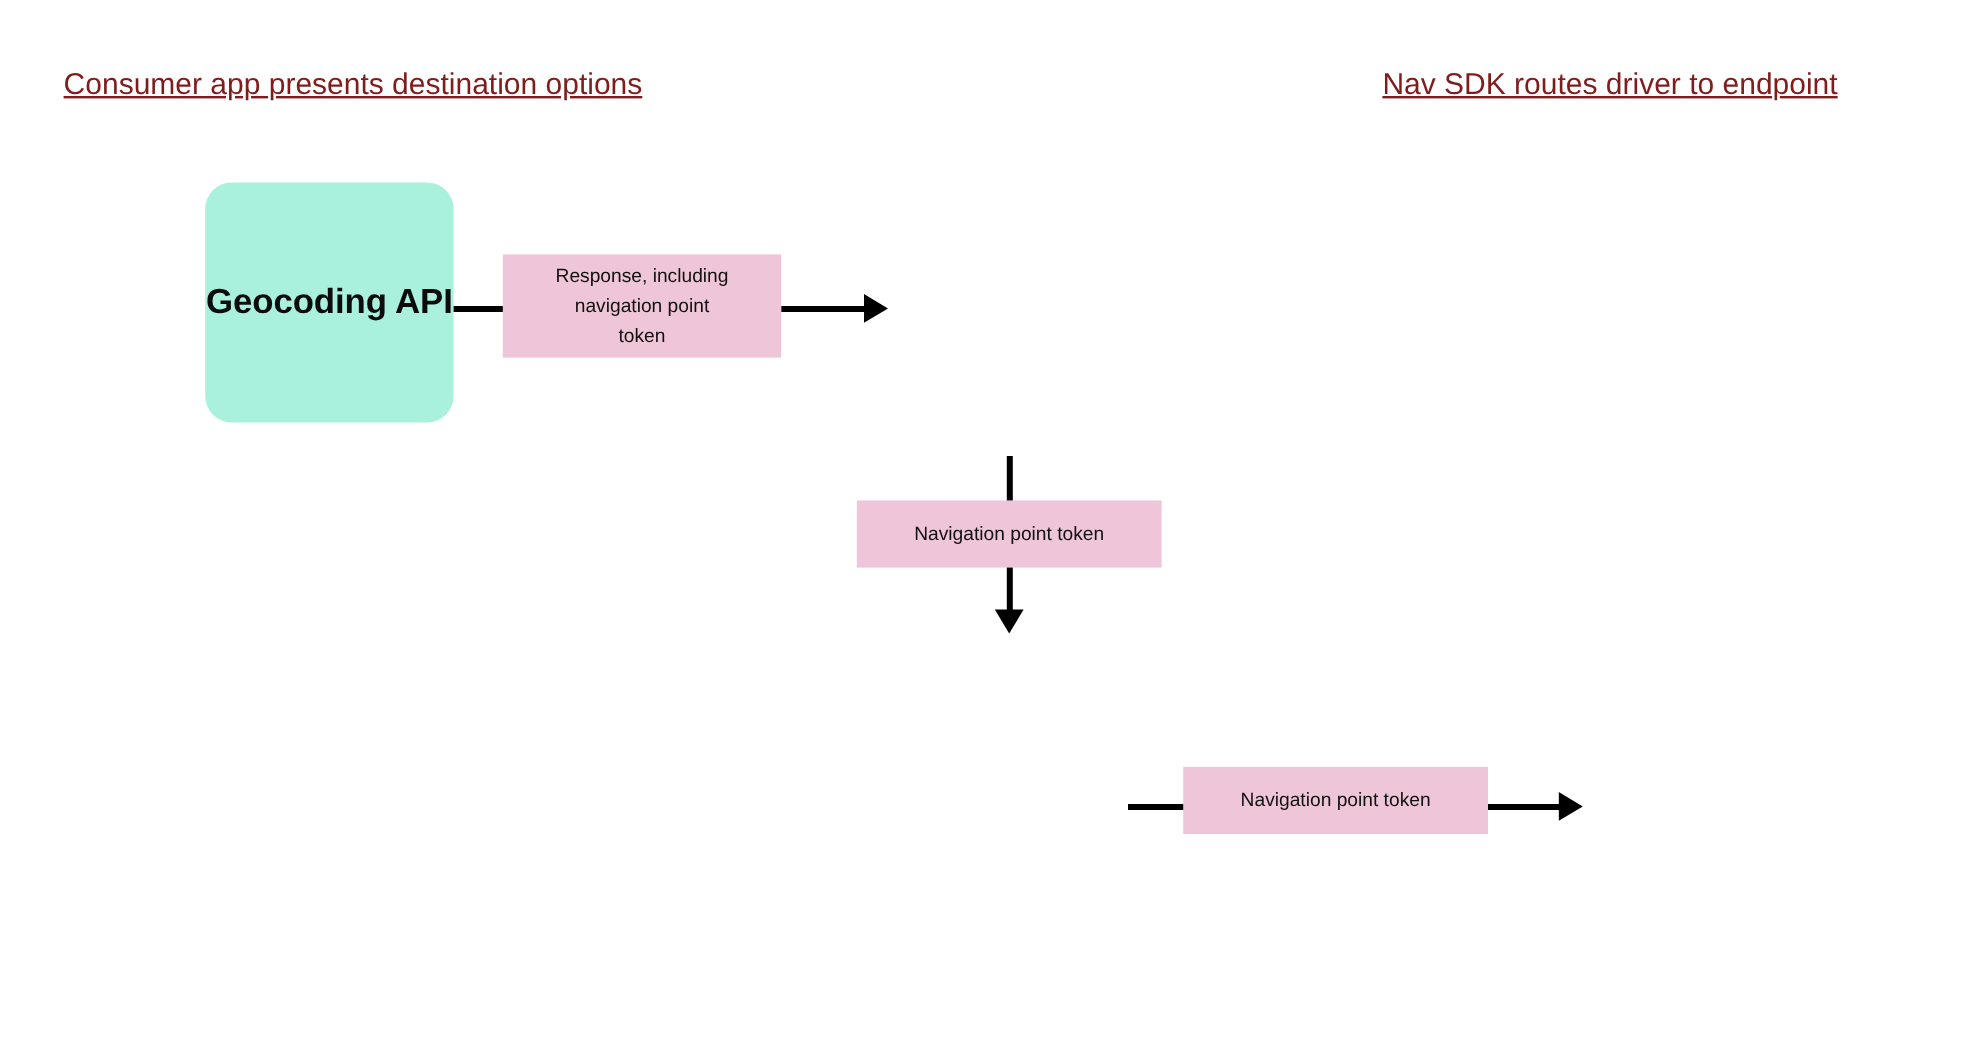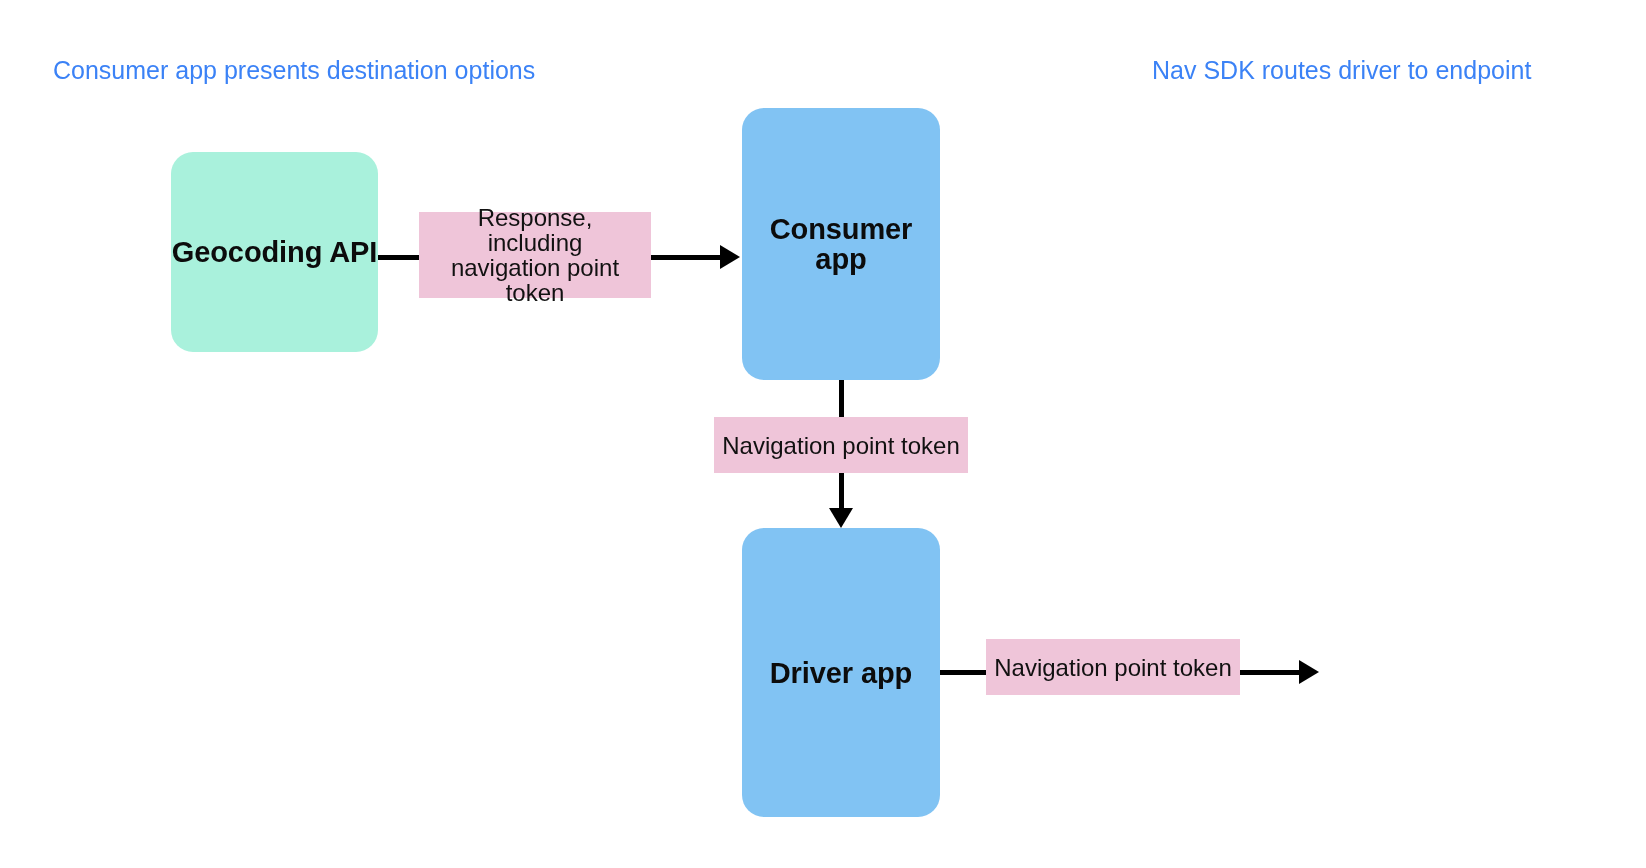--- a/index.html
+++ b/index.html
@@ -18,23 +18,24 @@
     height: 868px;
     background: #ffffff;
     overflow: hidden;
   }
 
   
   .col-header {
     position: absolute;
     font-size: 25px;
     line-height: 30px;
-    color: #3b82f6;
+    color: #7f1d1d;
     white-space: nowrap;
     font-weight: 400;
+    text-decoration: underline;
   }
 
   
   .node {
     position: absolute;
     border-radius: 22px;
     display: flex;
     align-items: center;
     justify-content: center;
     box-sizing: border-box;
@@ -56,21 +57,21 @@
   .edge-label {
     position: absolute;
     background: #efc5d9;
     display: flex;
     align-items: center;
     justify-content: center;
     box-sizing: border-box;
     z-index: 3;
   }
   .edge-label-text {
-    font-size: 24px;
+    font-size: 16px;
     line-height: 25px;
     color: #111111;
     text-align: center;
     white-space: pre-line;
     padding: 0 8px;
   }
 
   
   .h-line {
     position: absolute;
@@ -110,27 +111,21 @@
 
   <div class="col-header" style="left:53px; top:55px;">Consumer app presents destination options</div>
 
 
   <div class="col-header" style="left:1152px; top:55px;">Nav SDK routes driver to endpoint</div>
 
   <div class="node node-geocoding" style="left: 171px; top: 152px; width: 207px; height: 200px; background: rgb(169, 241, 220);">
     <span class="node-label">Geocoding API</span>
   </div>
 
-  <div class="node node-consumer" style="left: 742px; top: 108px; width: 198px; height: 272px; background: rgb(129, 195, 243);">
-    <span class="node-label">Consumer app</span>
-  </div>
 
-  <div class="node node-driver" style="left: 742px; top: 528px; width: 198px; height: 289px; background: rgb(129, 195, 243);">
-    <span class="node-label">Driver app</span>
-  </div>
 
 
   <div class="h-line" style="left:378px; top:255px; width:45px;"></div>
 
   <div class="edge-label" style="left:419px; top:212px; width:232px; height:86px;">
     <span class="edge-label-text">Response, including
 navigation point
 token</span>
   </div>
 

